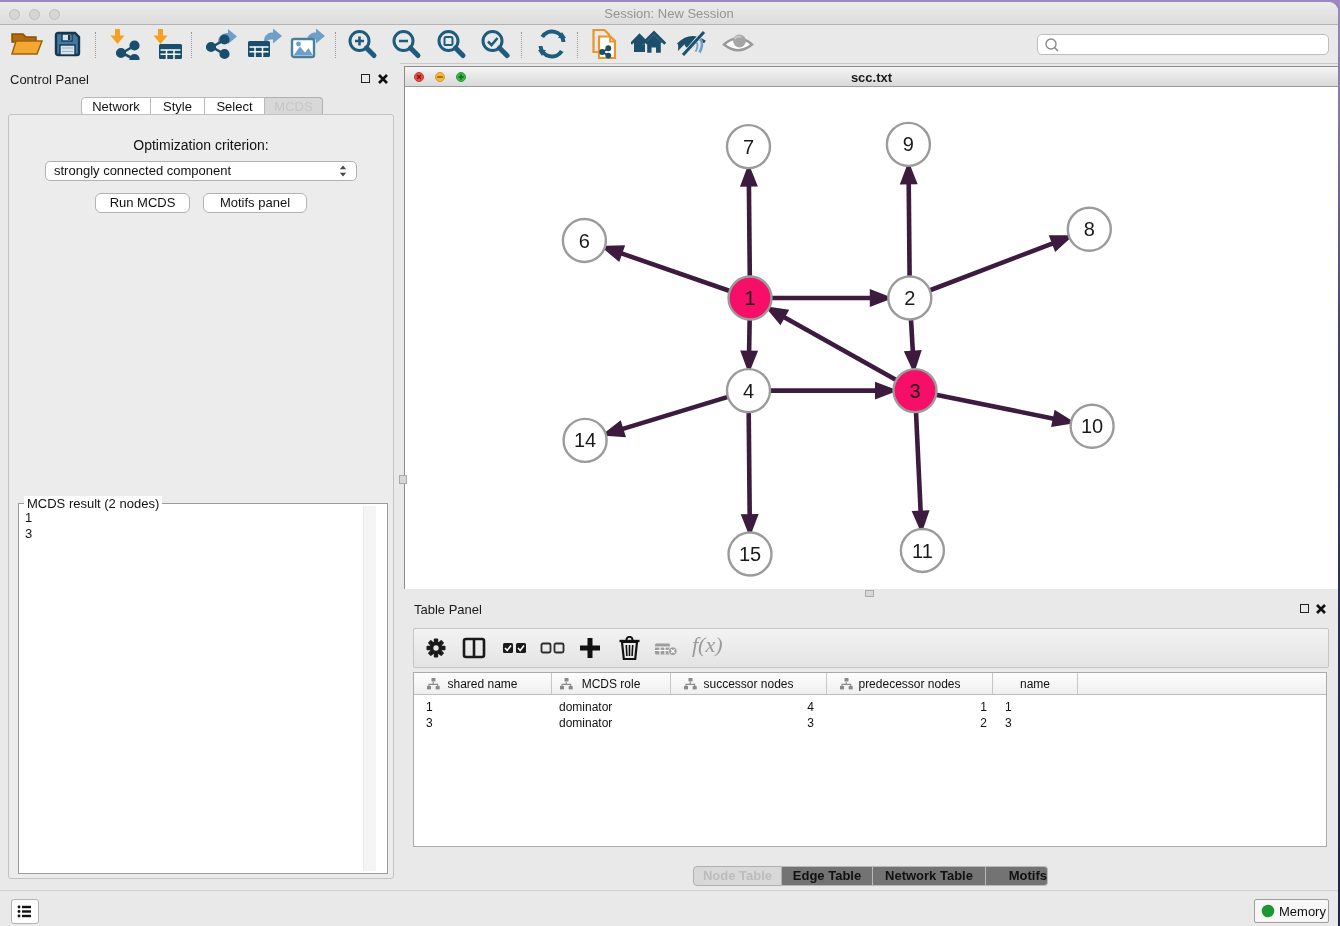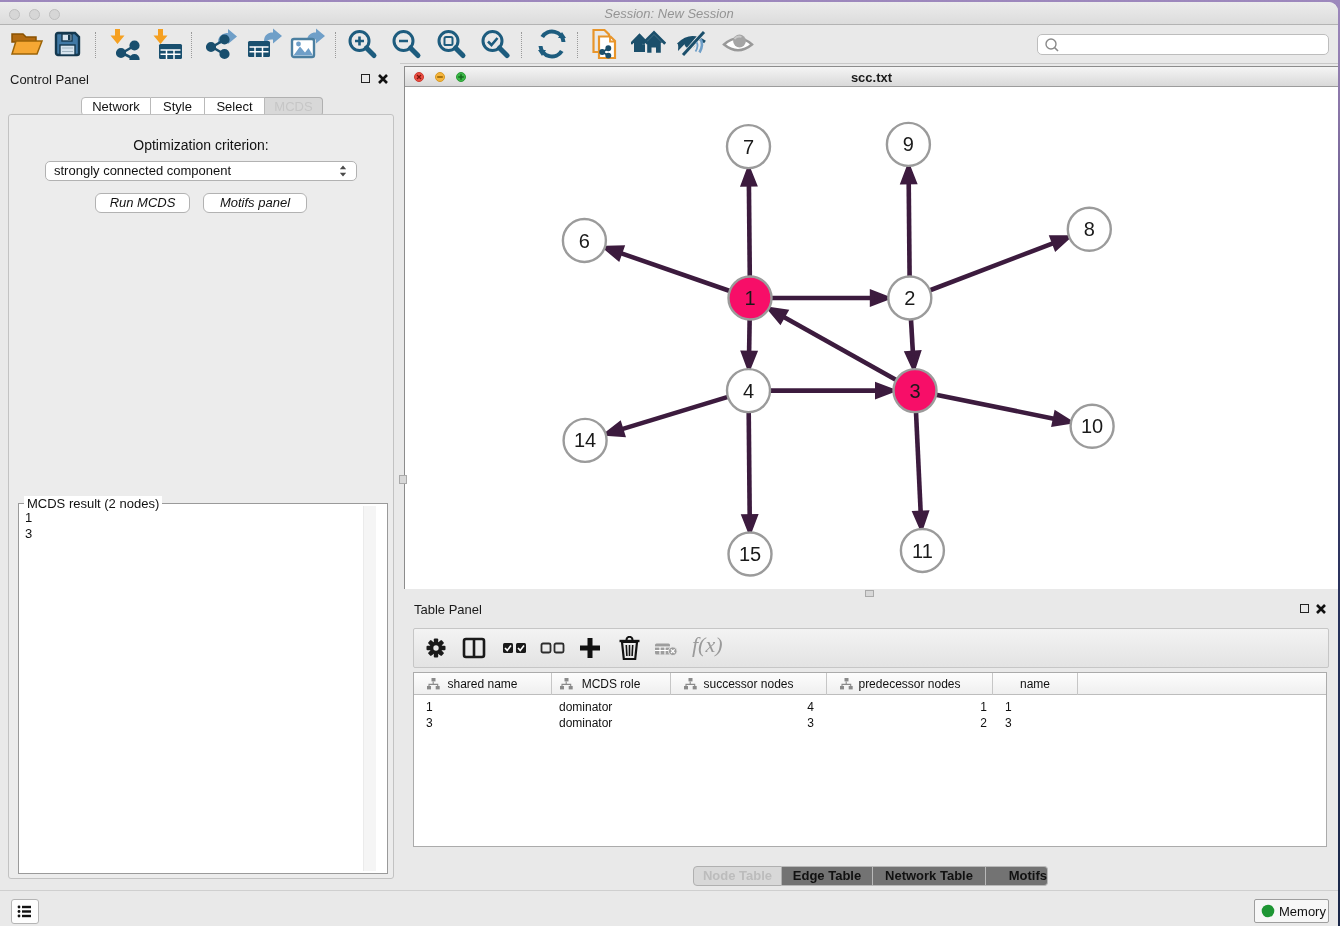--- a/index.html
+++ b/index.html
@@ -1,37 +1,37 @@
 <!DOCTYPE html>
 <html><head>
 <meta charset="utf-8">
 <style>
 * { margin:0; padding:0; box-sizing:border-box; }
 html,body { width:1340px; height:926px; overflow:hidden; }
 body { background:linear-gradient(180deg,#9d88bd 0%,#8a76a8 12%,#4a4375 35%,#232f58 70%,#1a2748 100%); font-family:"Liberation Sans", sans-serif; position:relative; }
 .app { position:absolute; left:0; top:2px; width:1338px; height:924px; background:#e9e9e9; border-top-right-radius:9px; overflow:hidden; }
 .titlebar { position:absolute; left:0; top:0; width:100%; height:23px; background:linear-gradient(#ececec,#dcdcdc); border-bottom:1px solid #b3b3b3; border-top-right-radius:9px; }
-.titlebar .title { position:absolute; width:100%; text-align:center; top:4px; font-size:13px; color:#949494;font-style:italic; }
+.titlebar .title { position:absolute; width:100%; text-align:center; top:4px; font-size:13px; color:#949494; }
 .tl { position:absolute; top:7px; width:11px; height:11px; border-radius:50%; background:#d6d6d6; border:1px solid #bfbfbf; }
 .toolbar { position:absolute; left:0; top:23px; width:100%; height:39px; background:#e9e9e9; border-bottom:1px solid #c9c9c9; }
 .sep { position:absolute; top:7px; height:26px; width:0; border-left:1px dotted #9a9a9a; }
 .ticon { position:absolute; top:3px; }
 .searchbox { position:absolute; left:1037px; top:9px; width:292px; height:21px; background:#fff; border:1px solid #bdbdbd; border-radius:5px; }
 
 .cpanel { position:absolute; left:0; top:61px; width:400px; height:825px; background:#e9e9e9; }
 .phead { font-size:13px; color:#1a1a1a; }
 .pbtn-sq { position:absolute; width:9px; height:9px; border:1.5px solid #222; }
 .tabs { position:absolute; display:flex; height:19px; font-size:13px; }
 .tabs .tab { background:#fff; border:1px solid #b9b9b9; border-left:none; color:#111; text-align:center; line-height:17px; }
 .tabs .tab:first-child { border-left:1px solid #b9b9b9; border-radius:4px 0 0 4px; }
 .tabs .tab:last-child { border-radius:0 4px 4px 0; }
 .tabs .tab.sel { background:#d8d8d8; color:#c6c6c6; border-color:#b0b0b0; }
 .cpcontent { position:absolute; left:8px; top:51px; width:386px; height:765px; border:1px solid #c2c2c2; border-radius:3px; background:#ececec; }
 .combo { position:absolute; left:36px; top:46px; width:312px; height:20px; background:#fff; border:1px solid #b2b2b2; border-radius:5px; font-size:13px; line-height:18px; padding-left:8px; color:#111; }
-.btn { position:absolute; height:20px; background:#fff; border:1px solid #b2b2b2; border-radius:6px; font-size:13px; text-align:center; line-height:18px; color:#111;font-style:italic; }
+.btn { position:absolute; height:20px; background:#fff; border:1px solid #b2b2b2; border-radius:6px; font-size:13px; text-align:center; line-height:18px; color:#111; }
 .groupbox { position:absolute; left:9px; top:388px; width:370px; height:371px; border:1px solid #9a9a9a; background:#fff; }
 .grouptitle { position:absolute; left:5px; top:-8px; background:#fff; padding:0 3px; font-size:13px; color:#111; }
 
 .netwin { position:absolute; left:404px; top:64px; width:934px; height:523px; border:1px solid #8c8c8c; border-right:none; background:#fff; }
 .nethead { position:absolute; left:0; top:0; width:100%; height:20px; background:linear-gradient(#f5f5f5,#d9d9d9); border-bottom:1px solid #9c9c9c; }
 .nethead .title { position:absolute; width:100%; text-align:center; top:3px; font-size:13px; font-weight:bold; color:#1a1a1a; }
 .wl { position:absolute; top:5px; width:10px; height:10px; border-radius:50%; }
 .netbody { position:absolute; left:0; top:21px; width:933px; height:501px; background:#fff; overflow:hidden; }
 
 .tpanel { position:absolute; left:407px; top:596px; width:931px; height:290px; background:#e9e9e9; }

